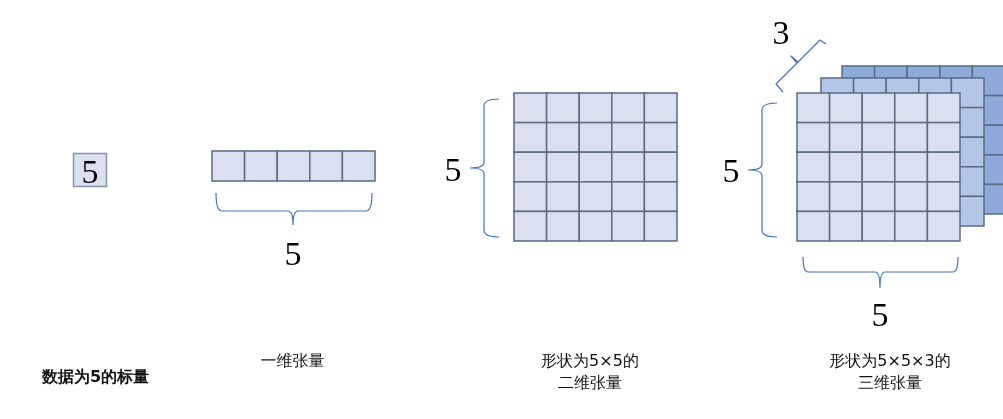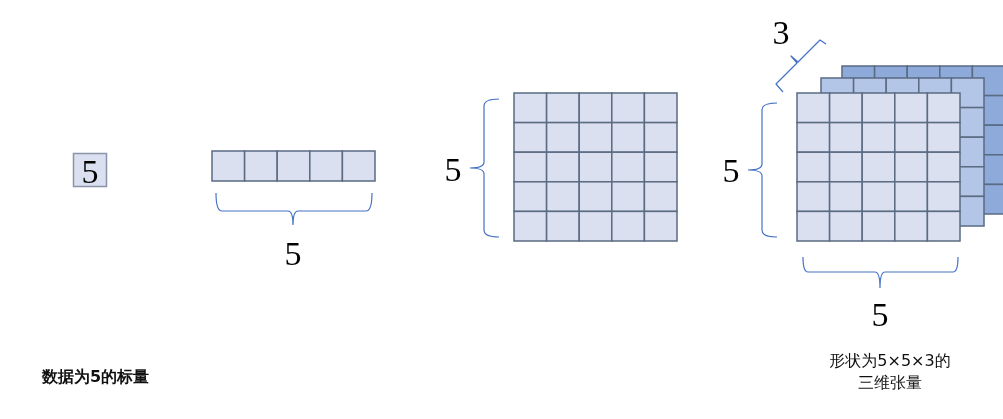--- a/index.html
+++ b/index.html
@@ -158,19 +158,22 @@
   <text class="num" x="880" y="326" text-anchor="middle">5</text>
 
   <path d="M783,92 L776,84 L797,63 L791,56 L798,62 L820,40 L826,44" fill="none" stroke="#4472c4" stroke-width="1.2" stroke-linejoin="round"></path>
   <text class="num" x="781" y="44" text-anchor="middle">3</text>
 </svg>
 
 <div class="cap" style="left:8px; top:366px; width:175px;font-weight:bold;">
   <span>数据为5的标量</span>
 </div>
 <div class="cap" style="left:225px; top:350px; width:135px;">
+  <span>一维张量</span>
 </div>
 <div class="cap" style="left:520px; top:350px; width:140px;">
+  <span>形状为5×5的</span>
+  <span>二维张量</span>
 </div>
 <div class="cap" style="left:810px; top:350px; width:160px;">
   <span>形状为5×5×3的</span>
   <span>三维张量</span>
 </div>
 
 </body></html>

